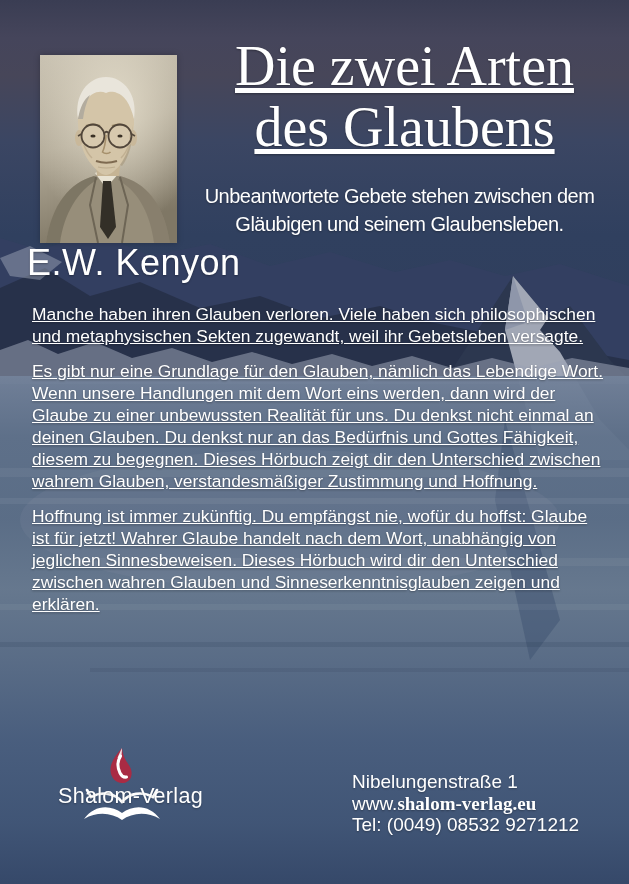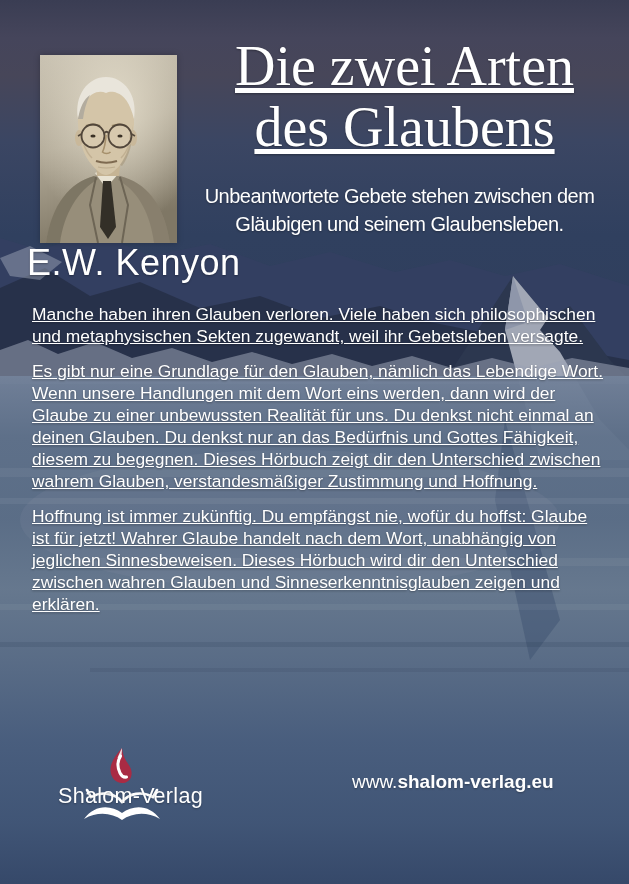--- a/index.html
+++ b/index.html
@@ -39,21 +39,21 @@
   .book-icon{left:82px;top:787px;}
   .publisher{
     left:40px;top:784px;width:165px;font-size:21.5px;letter-spacing:0.3px;
     text-shadow:0 1px 2px rgba(0,0,0,0.3);
     margin-left:18px;
   }
   .address{
     left:352px;top:771px;font-size:19px;line-height:21.5px;
     text-shadow:0 1px 2px rgba(0,0,0,0.3);
   }
-  .address .bold{font-weight:700;}
+  .address .bold{font-weight:700;font-family:Liberation Serif, serif;}
 </style>
 </head>
 <body>
 
 <svg class="bg" width="629" height="884" viewBox="0 0 629 884" preserveAspectRatio="none" aria-hidden="true">
   <defs>
     <linearGradient id="sky" x1="0" y1="0" x2="0" y2="1">
       <stop offset="0" stop-color="#3a3d53"></stop>
       <stop offset="0.08" stop-color="#45455b"></stop>
       <stop offset="0.16" stop-color="#474659"></stop>
@@ -186,14 +186,16 @@
   <path d="M15 0 C13 4 11.5 7 10.5 10 L14 11 C14.5 7 15 3 15 0 Z" fill="#ffffff" opacity="0.85"></path>
 </svg>
 <svg class="layer book-icon" width="80" height="40" viewBox="0 0 80 40" aria-hidden="true">
   <path d="M40 15 C33 6 20 4 9 10 L5 3" stroke="#ffffff" stroke-width="2.6" fill="none" stroke-linecap="round"></path>
   <path d="M40 15 C47 6 60 4 71 10 L75 3" stroke="#ffffff" stroke-width="2.6" fill="none" stroke-linecap="round"></path>
   <path d="M2 32 C12 18 28 17 40 26 C52 17 68 18 78 32 C64 24 50 26 40 33 C30 26 16 24 2 32 Z" fill="#ffffff"></path>
 </svg>
 <div class="layer publisher">Shalom-Verlag</div>
 
 <div class="layer address">
+  <div>Nibelungenstraße 1</div>
   <div><span>www.</span><span class="bold">shalom-verlag.eu</span></div>
+  <div>Tel: (0049) 08532 9271212</div>
 </div>
 
 </body></html>

